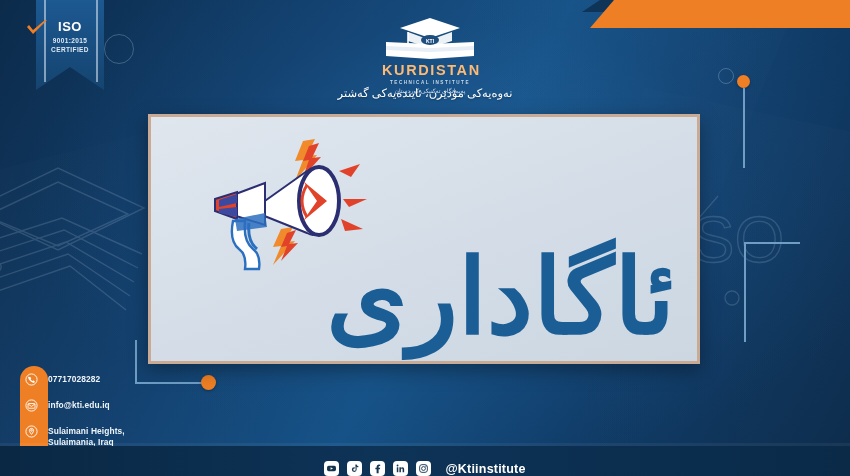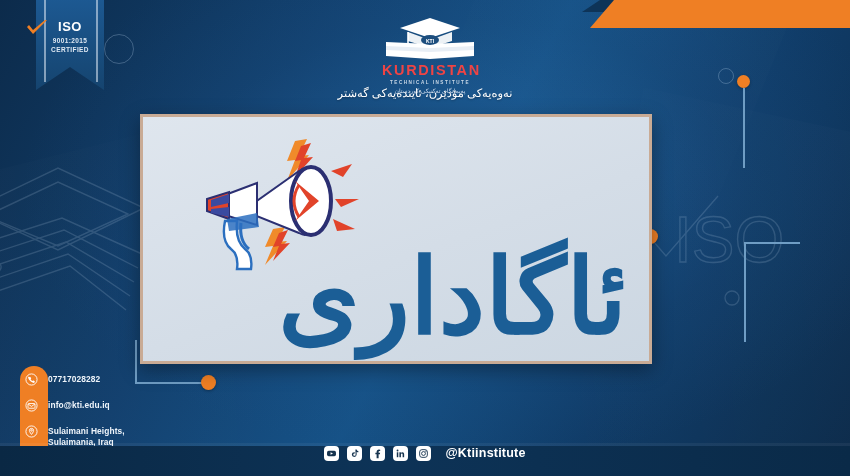--- a/index.html
+++ b/index.html
@@ -52,33 +52,33 @@
   .ribbon-line.l{left:44px;}
   .ribbon-line.r{left:96px;}
   .iso-wrap{position:absolute;left:36px;top:20px;width:68px;text-align:center;}
   .iso-word{font-size:13px;font-weight:700;color:#fff;letter-spacing:.5px;line-height:1;}
   .iso-sub{font-size:6.5px;font-weight:700;color:#dfe9f3;letter-spacing:.4px;margin-top:3px;line-height:1.45;}
   .iso-check{position:absolute;left:26px;top:20px;width:22px;height:16px;}
 
   
   .logo{position:absolute;left:382px;top:14px;width:96px;text-align:center;}
   .logo-mark{position:relative;height:48px;}
-  .logo-name{font-size:14.5px;font-weight:700;color:#ef4444;letter-spacing:1.6px;line-height:1;margin-top:1px;}
+  .logo-name{font-size:14.5px;font-weight:700;color:#fdba74;letter-spacing:1.6px;line-height:1;margin-top:1px;}
   .logo-sub{font-size:4.6px;font-weight:700;color:#c9d8e7;letter-spacing:1.5px;margin-top:2px;}
   .logo-ku{font-size:6px;color:#cfdced;margin-top:2px;direction:rtl;letter-spacing:.3px;}
 
   .tagline{
     position:absolute;left:0;top:86px;width:850px;text-align:center;
     direction:rtl;color:#ffffff;font-size:11.5px;font-weight:400;letter-spacing:.2px;
     text-shadow:0 1px 2px rgba(0,0,0,.3);
   }
 
   
   .panel{
-    position:absolute; left:140px; top:114px; width:512px; height:250px;
+    position:absolute; left:148px; top:114px; width:552px; height:250px;
     background:linear-gradient(160deg,#dfe6ee 0%,#d4dde7 55%,#ccd7e2 100%);
     border:3px solid #c9ab95;
     box-shadow:0 6px 18px rgba(0,0,0,.35);
   }
   .panel-inner{position:absolute;inset:0;overflow:hidden;}
 
   .megaphone{position:absolute;left:48px;top:20px;width:190px;height:150px;}
   .headline{
     position:absolute; right:22px; bottom:6px; left:90px;
     text-align:right; direction:rtl;
@@ -103,21 +103,21 @@
   }
   .c-row{position:relative;display:flex;align-items:flex-start;height:26px;}
   .c-row.addr{height:30px;align-items:flex-start;}
   .c-ico{position:relative;z-index:2;width:34px;flex:0 0 34px;display:flex;align-items:center;justify-content:center;padding-top:3px;}
   .c-txt{color:#eef4fa;font-size:8.4px;font-weight:700;line-height:1.35;padding-top:4px;letter-spacing:.1px;}
 
   
   .social{
     position:absolute;left:0;bottom:0;width:850px;height:30px;
     background:linear-gradient(90deg,#0a2844 0%,#0d3357 45%,#0a2a48 100%);
-    display:flex;align-items:flex-start;justify-content:center;gap:8px;
+    display:flex;align-items:flex-end;justify-content:center;gap:8px;
   }
   .social-strip{position:absolute;left:0;bottom:30px;width:850px;height:3px;background:rgba(255,255,255,.05);}
   .s-ico{
     width:15px;height:15px;border-radius:4px;background:#fff;
     display:flex;align-items:center;justify-content:center;
   }
   .s-handle{color:#fff;font-size:12.5px;font-weight:700;margin-left:6px;letter-spacing:.2px;}
 </style>
 </head>
 <body>

